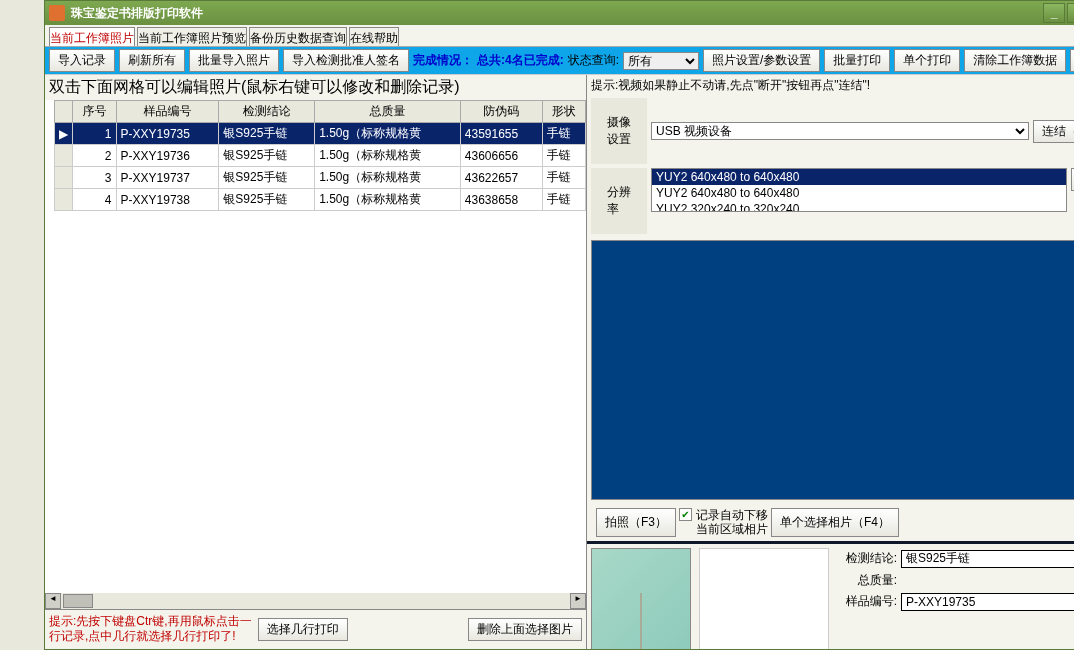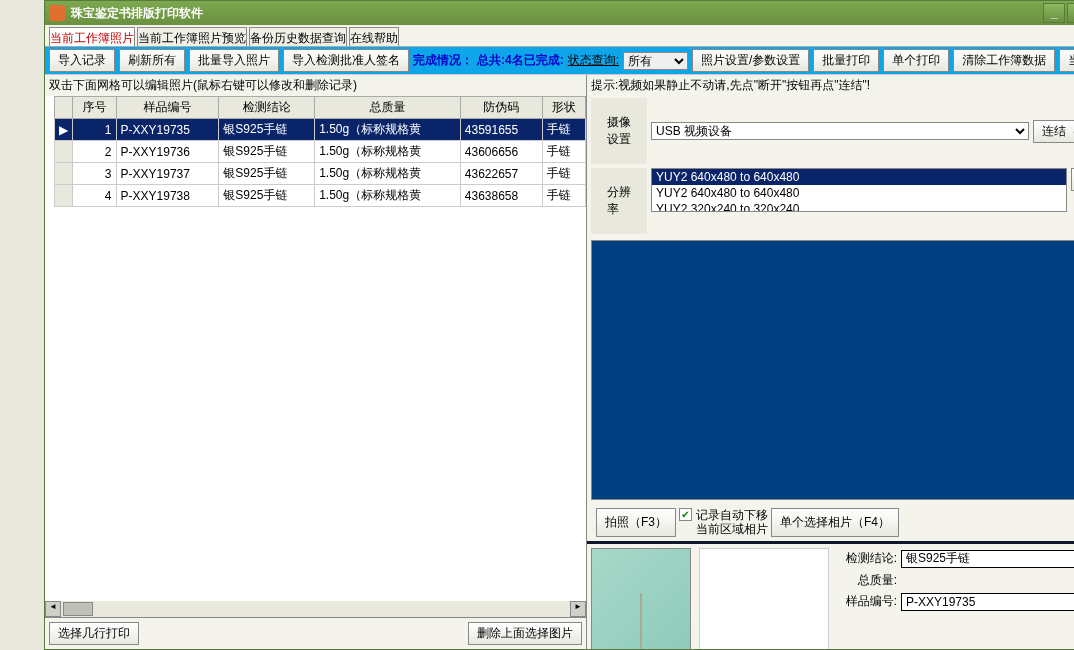--- a/index.html
+++ b/index.html
@@ -10,25 +10,25 @@
 .titlebar .title { flex: 1; font-weight: bold; font-size: 12px; }
 .titlebar .controls { display: flex; gap: 2px; }
 .titlebar .ctrl { width: 22px; height: 20px; background: linear-gradient(#8cb860,#6a9040); border: 1px solid #5a7a3a; display: flex; align-items: center; justify-content: center; color: #fff; font-weight: bold; cursor: pointer; }
 .titlebar .ctrl.close { background: linear-gradient(#f05030,#d03010); border-color: #a02010; }
 .tabs { height: 22px; background: #f4f4ec; display: flex; border-bottom: 1px solid #aaa; padding-left: 4px; padding-top: 2px; }
 .tab { padding: 2px 0; border: 1px solid #888; border-bottom: none; background: #f0f0e8; margin-right: 2px; cursor: pointer; font-size: 12px; }
 .tab.active { background: #fff; color: #c00000; }
 .toolbar { height: 28px; background: #0ea5e9; display: flex; align-items: center; padding: 2px 4px; gap: 4px; border-bottom: 1px solid #ccc; }
 .btn { padding: 2px 8px; border: 1px solid #888; background: linear-gradient(#fff,#e8e8e0); cursor: pointer; font-size: 12px; white-space: nowrap; }
 .toolbar .status { color: #0000cc; font-weight: bold; white-space: nowrap; }
-.toolbar .label { white-space: nowrap; text-decoration: underline; }
+.toolbar .label { white-space: nowrap; }
 .toolbar select { font-size: 12px; border: 1px solid #888; }
 .content { flex: 1; display: flex; overflow: hidden; }
 .left-pane { width: 542px; display: flex; flex-direction: column; border-right: 1px solid #888; background: #fff; }
-.grid-hint { padding: 2px 4px; background: #f4f4ec; font-size: 12px; }
+.grid-hint { padding: 2px 4px; background: #f4f4ec; font-size: 16px; }
 .grid { flex: 1; overflow: auto; background: #fff; position: relative; padding-left: 9px; }
 table { border-collapse: collapse; width: 100%; font-size: 12px; }
 th { background: #e8e8dc; border: 1px solid #aaa; padding: 2px 4px; font-weight: normal; text-align: center; }
 td { border: 1px solid #ccc; padding: 2px 4px; white-space: nowrap; }
 tr.selected td { background: #0a246a; color: #fff; }
 .row-indicator { width: 12px; background: #e8e8dc; text-align: center; }
 .hscroll { height: 16px; background: #e8e8dc; display: flex; align-items: center; }
 .hscroll .arrow { width: 16px; height: 16px; background: #d0d0c8; border: 1px solid #888; font-size: 8px; text-align: center; cursor: pointer; }
 .hscroll .thumb { width: 30px; height: 14px; background: #c0c0b8; border: 1px solid #888; margin-left: 2px; }
 .hscroll .track { flex: 1; }
@@ -82,21 +82,21 @@
   </div>
 
   <div class="toolbar">
     <button class="btn">导入记录</button>
     <button class="btn">刷新所有</button>
     <button class="btn">批量导入照片</button>
     <button class="btn">导入检测批准人签名</button>
     <span class="status">完成情况：</span>
     <span class="status">总共:4名已完成:</span>
     <span class="label">状态查询:</span>
-    <select style="width:65px;"><option>所有</option></select>
+    <select style="width:76px;"><option>所有</option></select>
     <button class="btn">照片设置/参数设置</button>
     <button class="btn">批量打印</button>
     <button class="btn">单个打印</button>
     <button class="btn">清除工作簿数据</button>
     <button class="btn">当前</button>
   </div>
 
   <div class="content">
     <div class="left-pane">
       <div class="grid-hint">双击下面网格可以编辑照片(鼠标右键可以修改和删除记录)</div>
@@ -156,20 +156,24 @@
       </div>
       <div class="hscroll">
         <div class="arrow">◄</div>
         <div class="thumb"></div>
         <div class="track"></div>
         <div class="arrow">►</div>
       </div>
       <div class="bottom-left">
         <div class="spacer"></div>
         <div class="footer">
+          <div class="hint-text">
+            <div>提示:先按下键盘Ctr键,再用鼠标点击一</div>
+            <div>行记录,点中几行就选择几行打印了!</div>
+          </div>
           <button class="btn">选择几行打印</button>
           <div style="flex:1"></div>
           <button class="btn">删除上面选择图片</button>
         </div>
       </div>
     </div>
 
     <div class="right-pane">
       <div class="right-top">提示:视频如果静止不动请,先点"断开"按钮再点"连结"!</div>
       <div class="cam-row">

